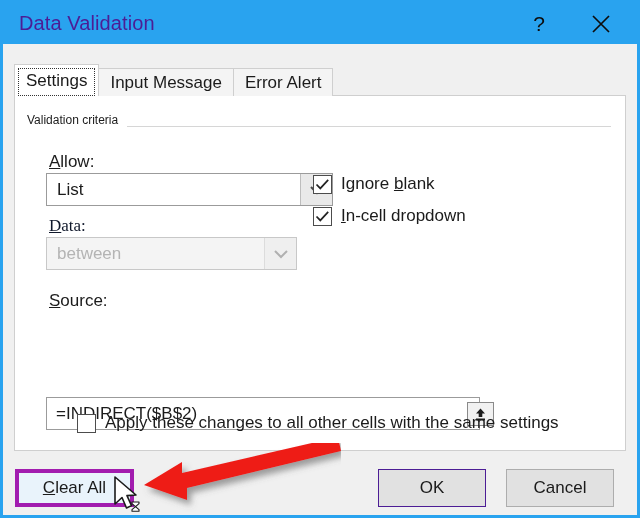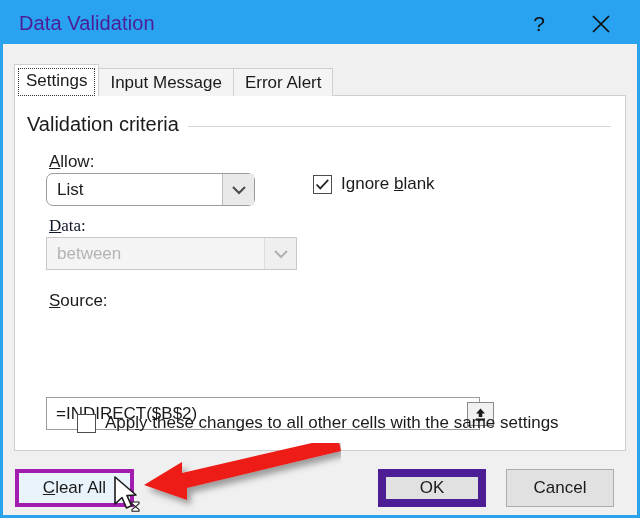--- a/index.html
+++ b/index.html
@@ -101,21 +101,21 @@
     height: 356px;
     box-sizing: border-box;
     background: #ffffff;
     border: 1px solid #cfcfcf;
   }
 
   
   #group-label {
     position: absolute;
     left: 12px; top: 17px;
-    font-size: 20px;
+    font-size: 12px;
     color: #1b1b1b;
     background: #ffffff;
     padding-right: 9px;
     z-index: 2;
     white-space: nowrap;
   }
   #group-line {
     position: absolute;
     left: 12px; right: 14px; top: 30px;
     height: 1px;
@@ -229,21 +229,21 @@
     height: 38px;
     background: #e1e1e1;
     border: 1px solid #adadad;
     display: flex;
     align-items: center;
     justify-content: center;
     font-size: 17px;
     color: #1b1b1b;
     white-space: nowrap;
   }
-  .btn.default { border: 8px solid #4c1d95; }
+  .btn.default { border: 1px solid #4c1d95; }
   .btn.hover {
     background: #e9f3fb;
     border: 4px solid #a21caf;
   }
   #clear-all-button { left: 12px; top: 466px; width: 119px; }
   #ok-button      { left: 375px; top: 466px; width: 108px; }
   #cancel-button  { left: 503px; top: 466px; width: 108px; }
 
   
   #annotation-arrow {
@@ -291,21 +291,21 @@
       <span>Error Alert</span>
     </div>
   </div>
 
   <div id="tabpanel">
 
     <div id="group-label">Validation criteria</div>
     <div id="group-line"></div>
 
     <div class="fieldlabel" style="left:34px; top:56px;"><span class="acc">A</span>llow:</div>
-    <div class="combo" id="allow-combo" style="left:31px; top:77px; width:209px;border-radius:7px;">
+    <div class="combo" id="allow-combo" style="left:31px; top:77px; width:287px;">
       <div class="value">List</div>
       <div class="arrowbox">
         <svg class="chev" width="16" height="10" viewBox="0 0 16 10">
             <path d="M2 2 L8 8 L14 2" stroke="#4a4a4a" stroke-width="2" fill="none"></path>
           </svg>
       </div>
     </div>
 
     <div class="fieldlabel disabled" style="left:34px; top:120px;"><span class="acc">D</span>ata:</div>
     <div class="combo disabled" id="data-combo" style="left:31px; top:141px; width:251px;">
@@ -330,20 +330,28 @@
 
     <div class="checkrow" style="left:298px; top:78px;">
       <span class="cbox">
         <svg width="15" height="13" viewBox="0 0 15 13">
             <path d="M1.5 6.5 L5.3 10.4 L13.2 1.9" stroke="#222222" stroke-width="1.7" fill="none"></path>
           </svg>
       </span>
       <span class="cblabel"><span>Ignore </span><span class="acc">b</span><span>lank</span></span>
     </div>
 
+    <div class="checkrow" style="left:298px; top:110px;">
+      <span class="cbox">
+        <svg width="15" height="13" viewBox="0 0 15 13">
+            <path d="M1.5 6.5 L5.3 10.4 L13.2 1.9" stroke="#222222" stroke-width="1.7" fill="none"></path>
+          </svg>
+      </span>
+      <span class="cblabel"><span></span><span class="acc">I</span><span>n-cell dropdown</span></span>
+    </div>
 
     <div class="checkrow" style="left:22px; top:317px;padding-left:40px;">
       <span class="cbox"></span>
       <span class="cblabel"><span>App</span><span class="acc">l</span><span>y these changes to all other cells with the same settings</span></span>
     </div>
 
   </div>
 
   <div class="btn hover" id="clear-all-button">
     <span><span></span><span class="acc">C</span><span>lear All</span></span>

